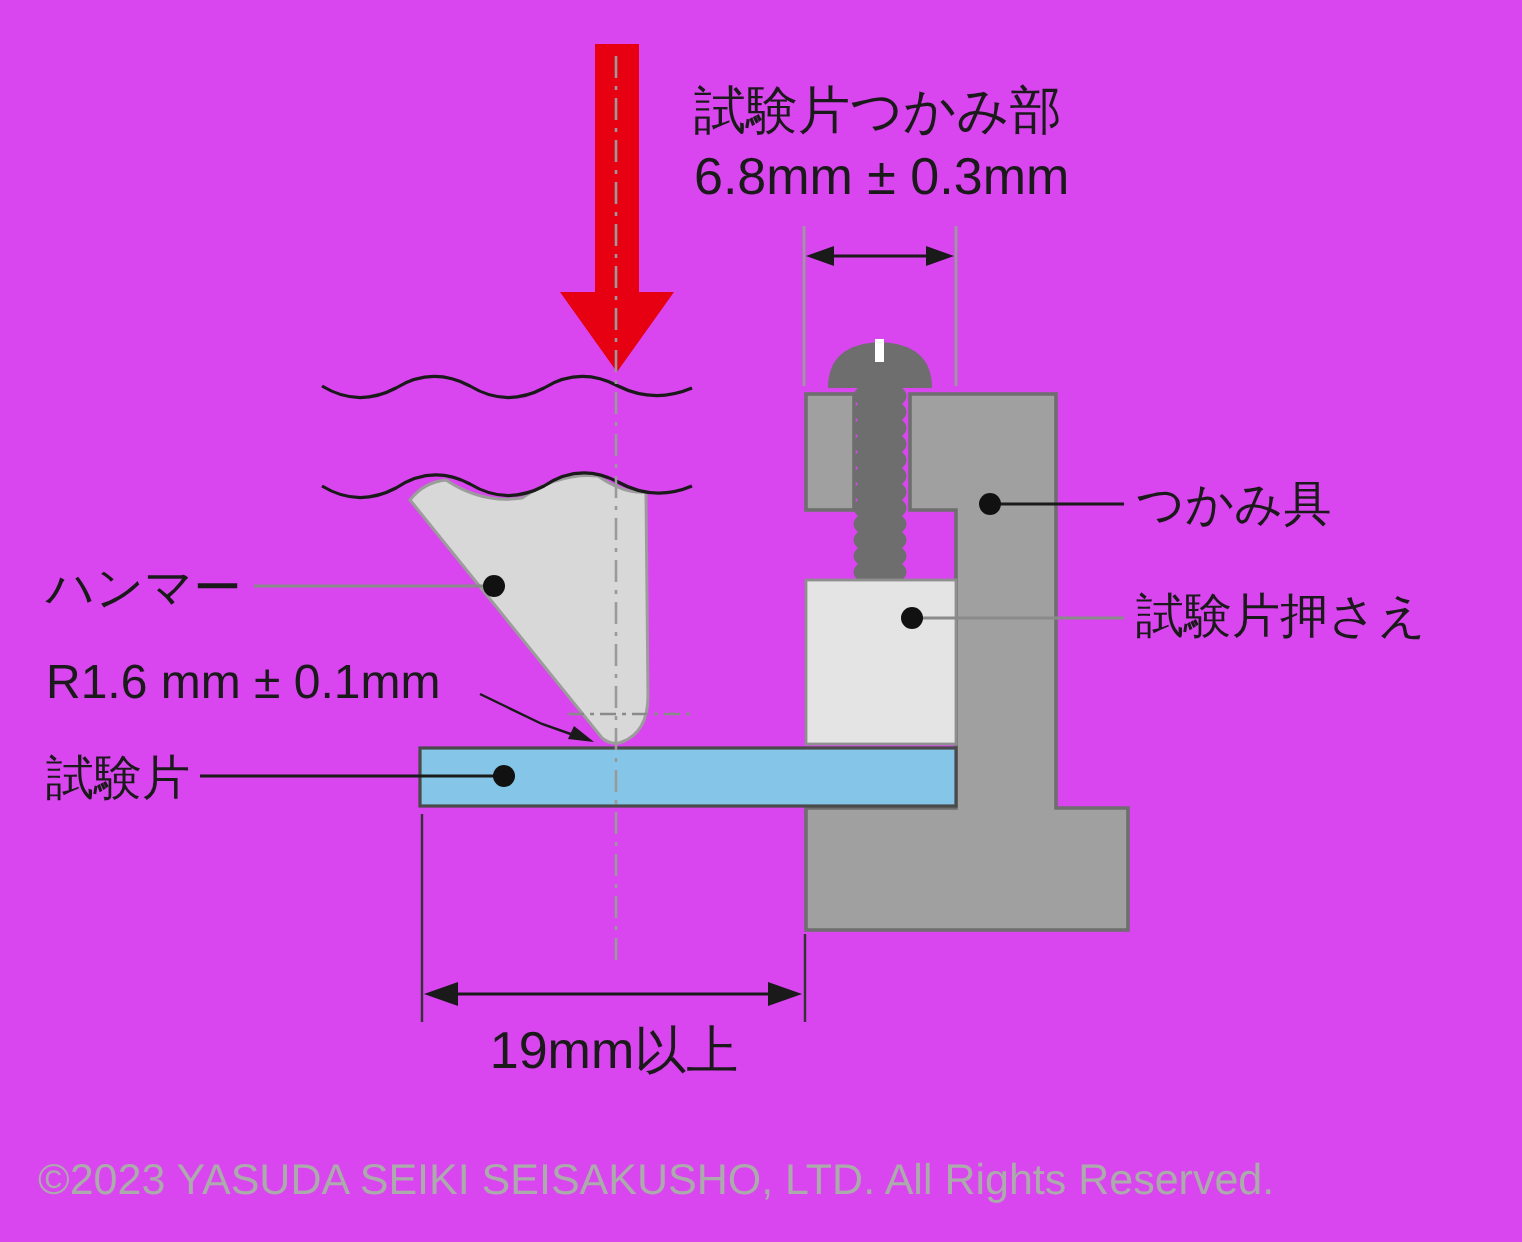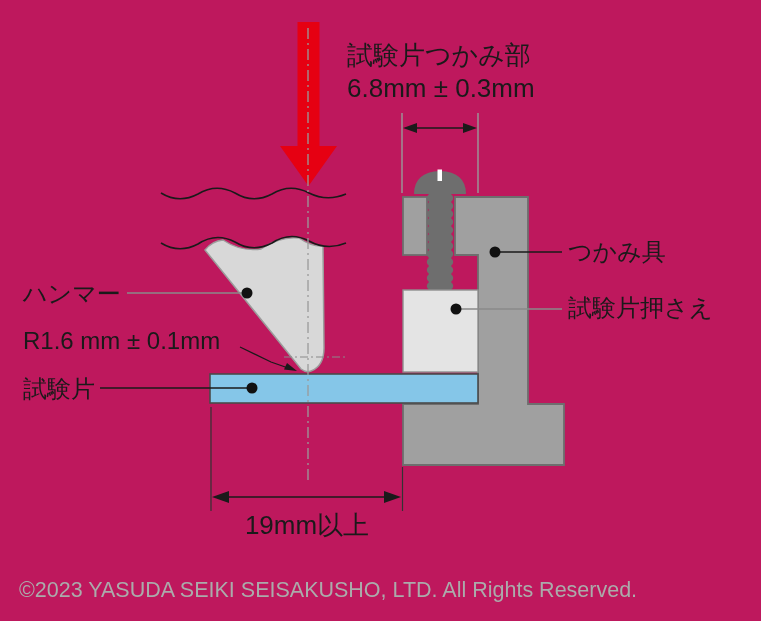--- a/index.html
+++ b/index.html
@@ -1,19 +1,19 @@
 <!DOCTYPE html>
 <html><head>
 <meta charset="utf-8">
 <style>
   html,body{margin:0;padding:0;background:#ffffff;}
   .canvas{
     position:relative;
     width:761px;height:621px;
-    background:#be185d;
+    background:#d946ef;
     font-family:"Liberation Sans","DejaVu Sans",sans-serif;
     overflow:hidden;
   }
   svg{display:block;}
   text{fill:#1a1a1a;}
   .jp-label{font-size:24px;}
   .dim-text{font-size:26px;}
   .copyright{font-size:21.5px;fill:#ababab;}
 </style>
 </head>

